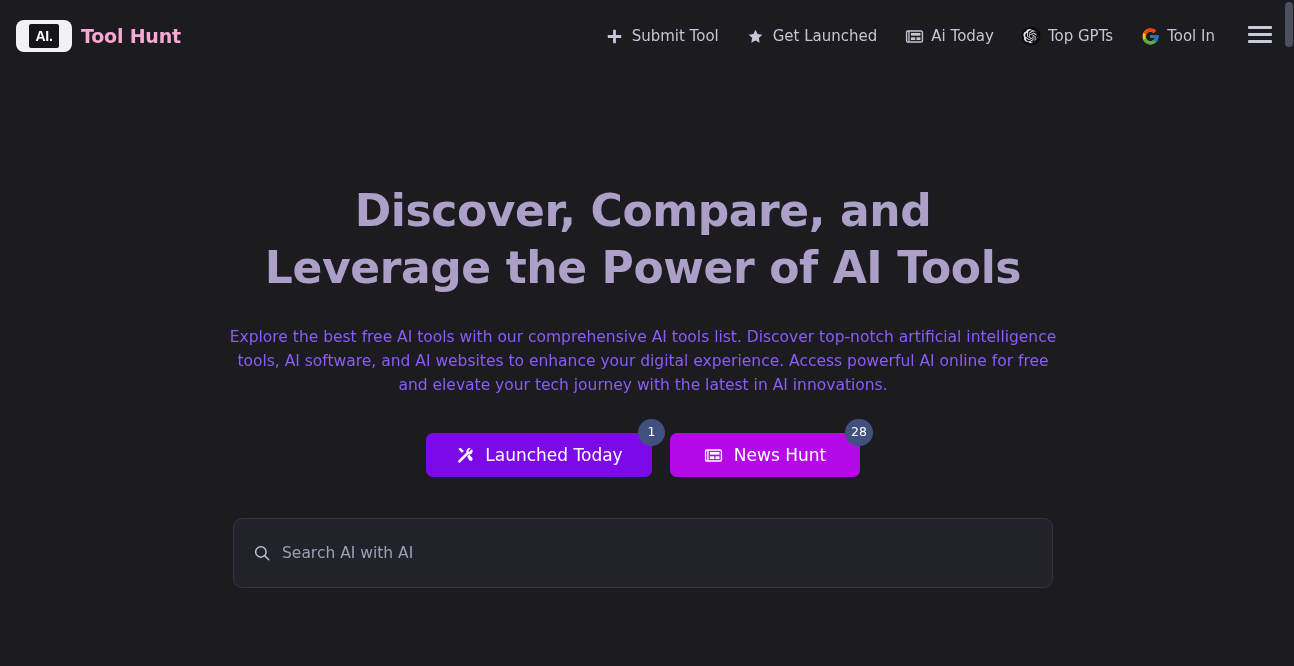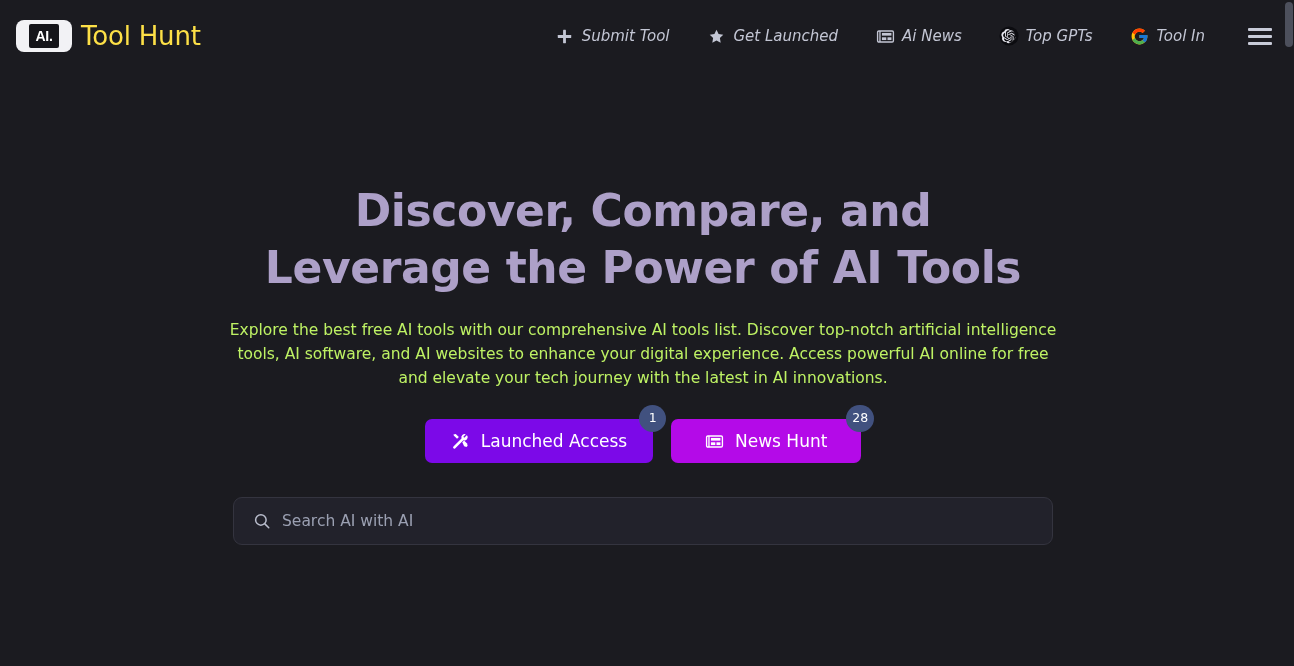--- a/index.html
+++ b/index.html
@@ -55,34 +55,32 @@
     align-items: center;
     justify-content: center;
     font-size: 14px;
     font-weight: 700;
     color: #ffffff;
     letter-spacing: -0.3px;
     font-family: "Liberation Sans", sans-serif;
   }
 
   .brand-name {
-    font-size: 26px;
-    font-weight: 400;
-    color: #fde047;
+    font-size: 19px;
+    font-weight: 700;
+    color: #f9a8d4;
     letter-spacing: -0.2px;
     white-space: nowrap;
   }
 
   .nav {
     margin-left: auto;
     display: flex;
-    align-items: center;
-    gap: 37px;
+    gap: 27px;
     padding-right: 14px;
-    font-style: italic;
   }
 
   .nav-item {
     display: flex;
     align-items: center;
     gap: 7px;
     font-size: 15px;
     color: #c3c6d4;
     white-space: nowrap;
     cursor: pointer;
@@ -116,40 +114,41 @@
 
   
   .hero {
     position: absolute;
     top: 72px; left: 0;
     width: 1286px;
     height: 594px;
     display: flex;
     flex-direction: column;
     align-items: center;
+    gap: 7px;
   }
 
   .hero-title {
     margin-top: 110px;
     width: 790px;
     text-align: center;
     font-size: 44px;
     line-height: 57px;
     font-weight: 700;
     color: #ada0c8;
     letter-spacing: -0.4px;
   }
 
   .hero-sub {
     margin-top: 22px;
     width: 830px;
     text-align: center;
     font-size: 15.5px;
     line-height: 24px;
-    color: #bef264;
+    color: #8b5cf6;
   }
 
   .cta-row {
     margin-top: 29px;
     display: flex;
     align-items: flex-start;
     gap: 18px;
   }
 
   .cta {
@@ -187,21 +186,21 @@
     display: flex;
     align-items: center;
     justify-content: center;
     line-height: 1;
   }
 
   
   .search-wrap {
     margin-top: 34px;
     width: 820px;
-    height: 48px;
+    height: 70px;
     background: #22222b;
     border: 1px solid #34343f;
     border-radius: 9px;
     display: flex;
     align-items: center;
     padding: 0 18px;
     gap: 10px;
   }
   .search-icon { display: flex; align-items: center; justify-content: center; width: 20px; height: 20px; flex: none; }
   .search-input {
@@ -268,21 +267,21 @@
     <a class="nav-item" href="#">
       <span class="ni-icon">
         <svg width="19" height="19" viewBox="0 0 24 24" fill="none" stroke="#c3c6d4" stroke-width="1.7">
           <rect x="2" y="5" width="20" height="14" rx="1.6"></rect>
           <line x1="5" y1="5" x2="5" y2="19"></line>
           <rect x="7.5" y="7.5" width="12" height="3.4" fill="#c3c6d4" stroke="none"></rect>
           <rect x="7.5" y="13" width="5.5" height="3.5" fill="#c3c6d4" stroke="none"></rect>
           <rect x="14.5" y="13" width="5" height="3.5" fill="#c3c6d4" stroke="none"></rect>
         </svg>
       </span>
-      <span>Ai News</span>
+      <span>Ai Today</span>
     </a>
 
     <a class="nav-item" href="#">
       <span class="ni-icon">
         <svg width="20" height="20" viewBox="0 0 24 24">
           <circle cx="12" cy="12" r="11.5" fill="#0c0c10"></circle>
           <path d="M18.3 10.6a4.2 4.2 0 0 0-.36-3.45 4.25 4.25 0 0 0-4.58-2.04 4.2 4.2 0 0 0-3.17-1.42 4.25 4.25 0 0 0-4.06 2.95 4.2 4.2 0 0 0-2.81 2.04 4.25 4.25 0 0 0 .53 4.99 4.2 4.2 0 0 0 .36 3.45 4.25 4.25 0 0 0 4.58 2.04 4.2 4.2 0 0 0 3.17 1.42 4.25 4.25 0 0 0 4.06-2.95 4.2 4.2 0 0 0 2.81-2.04 4.25 4.25 0 0 0-.53-4.99zM13.2 19.7a3.16 3.16 0 0 1-2.03-.73l.1-.06 3.37-1.95a.55.55 0 0 0 .28-.48v-4.75l1.42.83a.05.05 0 0 1 .03.04v3.94a3.17 3.17 0 0 1-3.17 3.16zM6.4 16.8a3.15 3.15 0 0 1-.38-2.12l.1.06 3.38 1.95a.55.55 0 0 0 .55 0l4.12-2.38v1.65a.05.05 0 0 1-.02.04l-3.42 1.97a3.17 3.17 0 0 1-4.33-1.17zM5.52 9.5a3.15 3.15 0 0 1 1.65-1.39v4.01c0 .2.1.38.28.48l4.11 2.37-1.42.83a.05.05 0 0 1-.05 0L6.67 13.8A3.17 3.17 0 0 1 5.52 9.5zm11.72 2.72l-4.12-2.4 1.42-.82a.05.05 0 0 1 .05 0l3.42 1.97a3.16 3.16 0 0 1-.48 5.7v-4a.55.55 0 0 0-.29-.45zm1.41-2.13l-.1-.06-3.37-1.97a.55.55 0 0 0-.56 0L10.5 10.44V8.79a.05.05 0 0 1 .02-.04l3.42-1.97a3.16 3.16 0 0 1 4.71 3.3zM9.73 13l-1.42-.82a.05.05 0 0 1-.03-.04V8.2a3.16 3.16 0 0 1 5.2-2.43l-.1.06L10 7.78a.55.55 0 0 0-.28.48zm.77-1.66l1.84-1.06 1.84 1.06v2.12L12.34 14.5 10.5 13.45z" fill="#e6e6ee"></path>
         </svg>
       </span>
       <span>Top GPTs</span>
@@ -318,21 +317,21 @@
   <div class="cta-row">
 
     <button class="cta launched">
       <span class="cta-icon">
         <svg width="18" height="18" viewBox="0 0 24 24" fill="#ffffff">
           <path d="M3.2 3.3l3.1-.8 4.2 4.2-2.4 2.4L3.9 4.9z"></path>
           <path d="M21 4.2l-3.3 3.3-1.3-1.3L19.7 3a4.4 4.4 0 0 0-5.7 5.5L3.6 18.9a1.8 1.8 0 1 0 2.5 2.5L16.5 11a4.4 4.4 0 0 0 5.5-5.7z"></path>
           <path d="M15 13.6l2.4-2.4 4 4 .8 3.1-1.6 1.6-3.1-.8z"></path>
         </svg>
       </span>
-      <span>Launched Access</span>
+      <span>Launched Today</span>
       <span class="cta-badge">1</span>
     </button>
 
     <button class="cta news">
       <span class="cta-icon">
         <svg width="19" height="19" viewBox="0 0 24 24" fill="none" stroke="#ffffff" stroke-width="1.7">
           <rect x="2" y="5" width="20" height="14" rx="1.6"></rect>
           <line x1="5" y1="5" x2="5" y2="19"></line>
           <rect x="7.5" y="7.5" width="12" height="3.4" fill="#ffffff" stroke="none"></rect>
           <rect x="7.5" y="13" width="5.5" height="3.5" fill="#ffffff" stroke="none"></rect>

